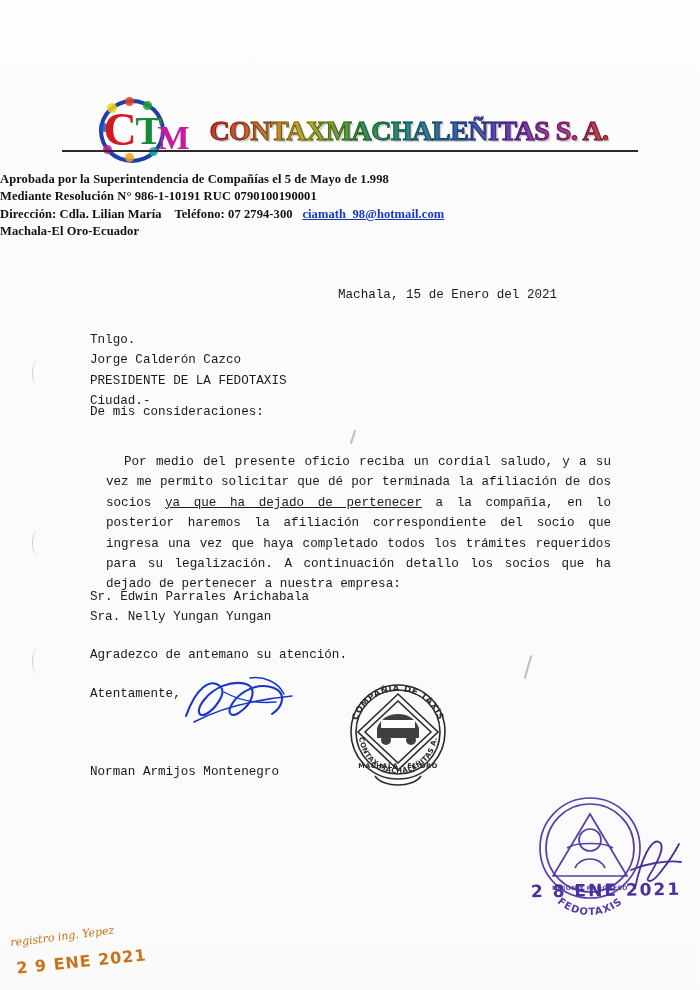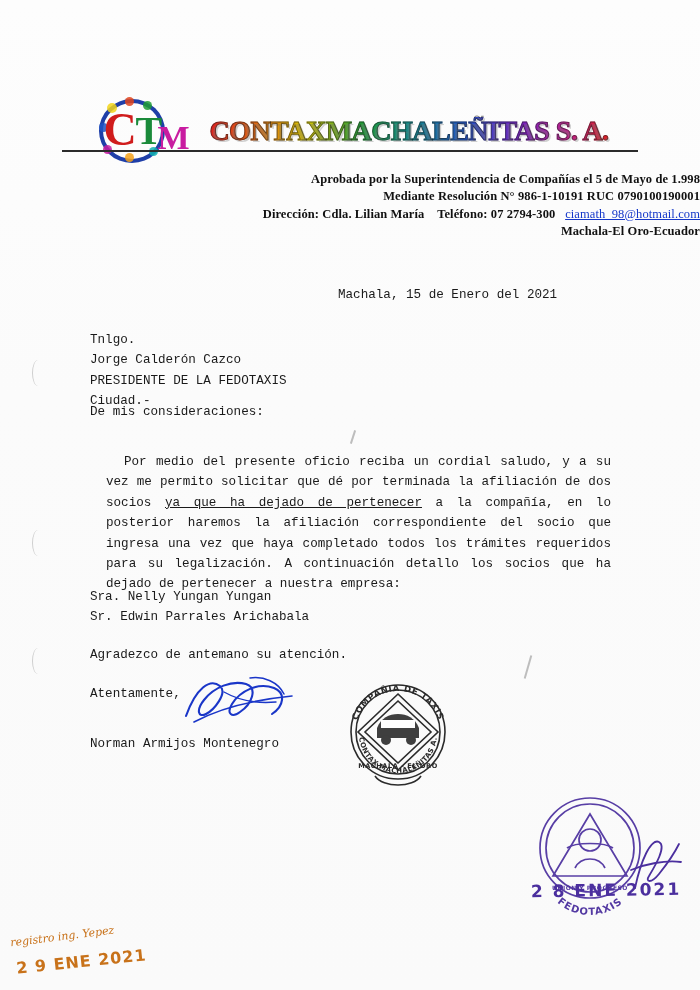--- a/index.html
+++ b/index.html
@@ -89,35 +89,35 @@
         #e02020 0%, #e06a10 12%, #d8c400 24%,
         #1f9c34 38%, #128a8a 50%, #1f52c4 64%,
         #7a1fc4 78%, #c41f8a 90%, #e02020 100%);
     -webkit-background-clip: text;
     background-clip: text;
     color: transparent;
     -webkit-text-stroke: 1px rgba(30,30,30,.55);
     text-shadow: 2px 2px 0 rgba(120,120,120,.35);
   }
   .lh-lines {
-    text-align: right;
+    text-align: left;
     margin-top: 4px;
     color: #111;
   }
   .lh-lines div {
     font-family: "Liberation Serif", serif;
     font-weight: bold;
     font-size: 12.5px;
     line-height: 1.38;
     letter-spacing: .1px;
   }
   .lh-email {
     color: #1437c9;
     text-decoration: underline;
-    font-weight: normal;
+    font-weight: bold;
     margin-top: 13px;
   }
   .lh-rule {
     position: absolute;
     left: 62px;
     top: 150px;
     width: 576px;
     height: 2px;
     background: #2b2b2b;
   }
@@ -172,21 +172,21 @@
     top: 648px;
   }
   .sincerely {
     position: absolute;
     left: 90px;
     top: 687px;
   }
   .signer {
     position: absolute;
     left: 90px;
-    top: 735px;
+    top: 763px;
     line-height: 1.5;
   }
   
   .signature {
     position: absolute;
     left: 180px;
     top: 670px;
     width: 140px;
     height: 70px;
     pointer-events: none;
@@ -314,22 +314,22 @@
       <div>Jorge Calderón Cazco</div>
       <div>PRESIDENTE DE LA FEDOTAXIS</div>
       <div>Ciudad.-</div>
     </div>
 
     <div class="salutation">De mis consideraciones:</div>
 
     <div class="para"><span>Por medio del presente oficio reciba un cordial saludo, y a su vez me permito solicitar que dé por terminada la afiliación de dos socios </span><span class="u-line">ya que ha dejado de pertenecer</span><span> a la compañía, en lo posterior haremos la afiliación correspondiente del socio que ingresa una vez que haya completado todos los trámites requeridos para su legalización. A continuación detallo los socios que ha dejado de pertenecer a nuestra empresa:</span></div>
 
     <div class="members">
+      <div>Sr. Edwin Parrales Arichabala</div>
       <div>Sra. Nelly Yungan Yungan</div>
-      <div>Sr. Edwin Parrales Arichabala</div>
     </div>
 
     <div class="thanks">Agradezco de antemano su atención.</div>
     <div class="sincerely">Atentamente,</div>
 
     <div class="signer">
       <div>Norman Armijos Montenegro</div>
     </div>
   </div>
 

